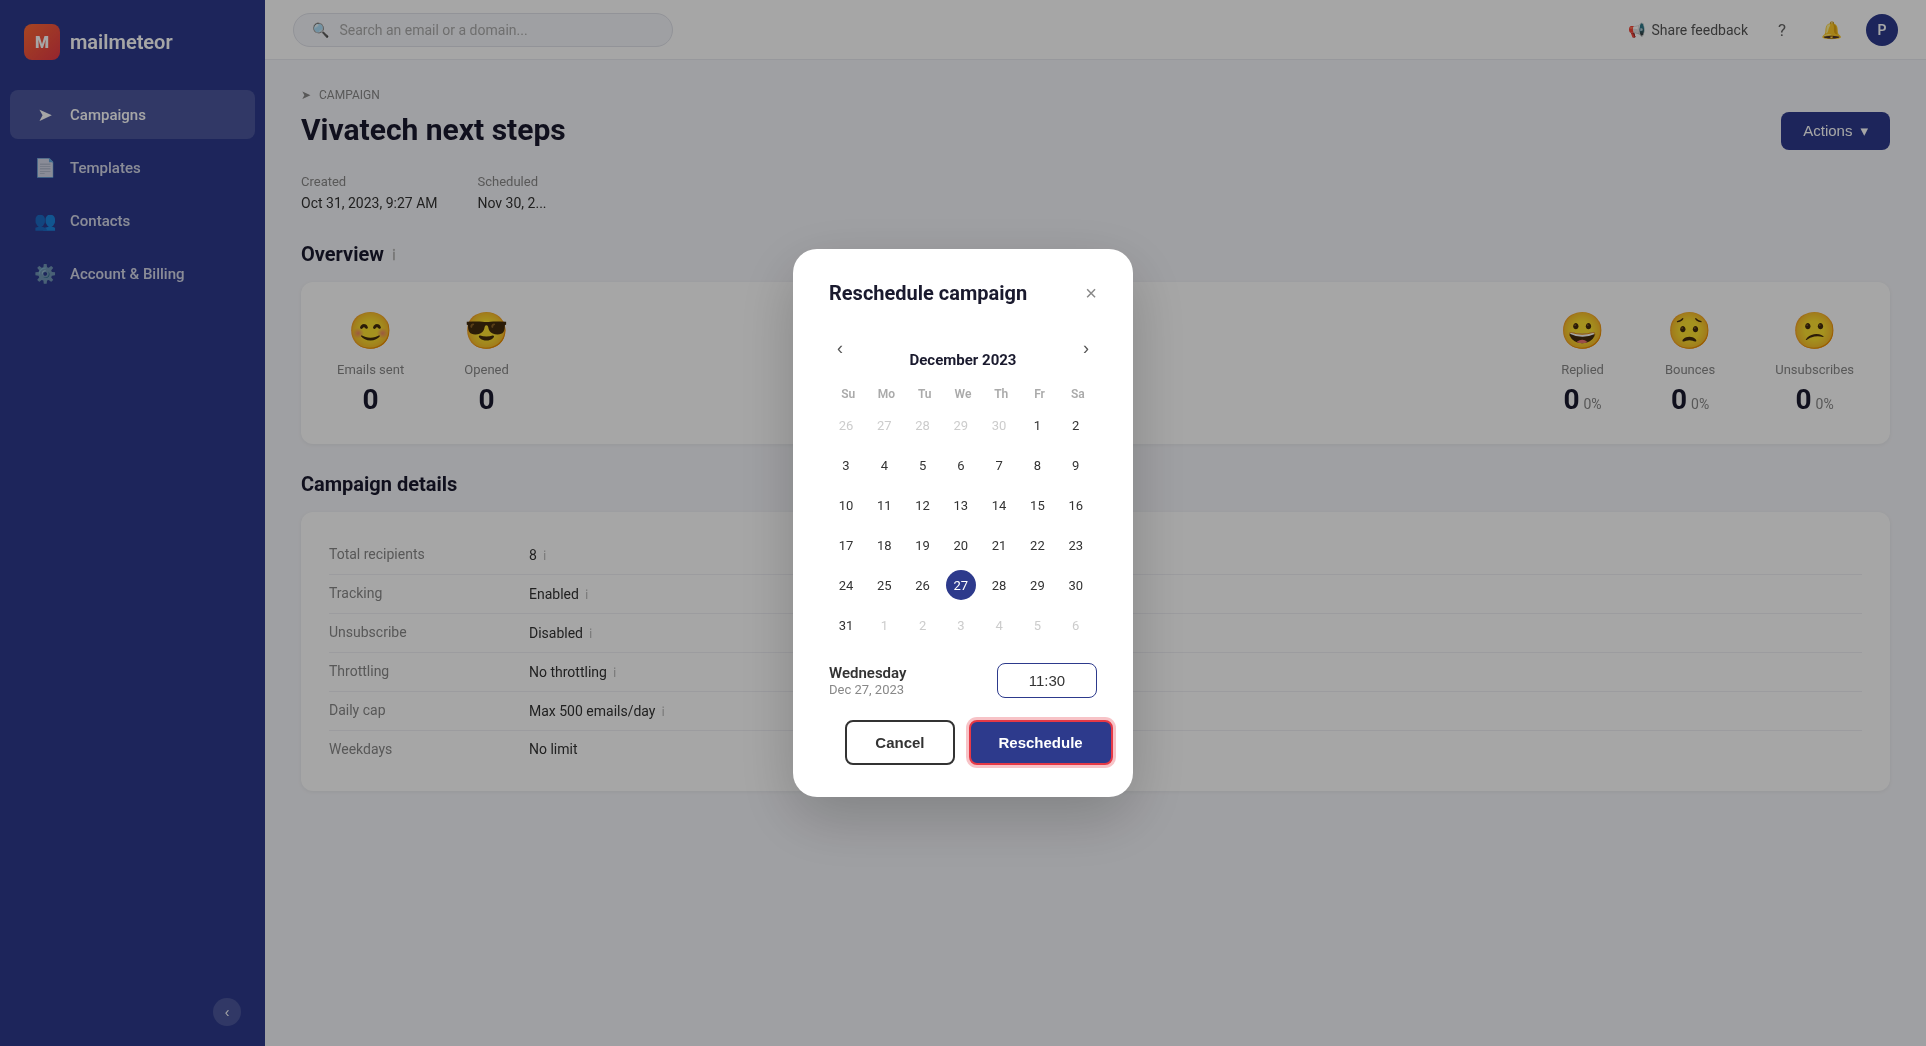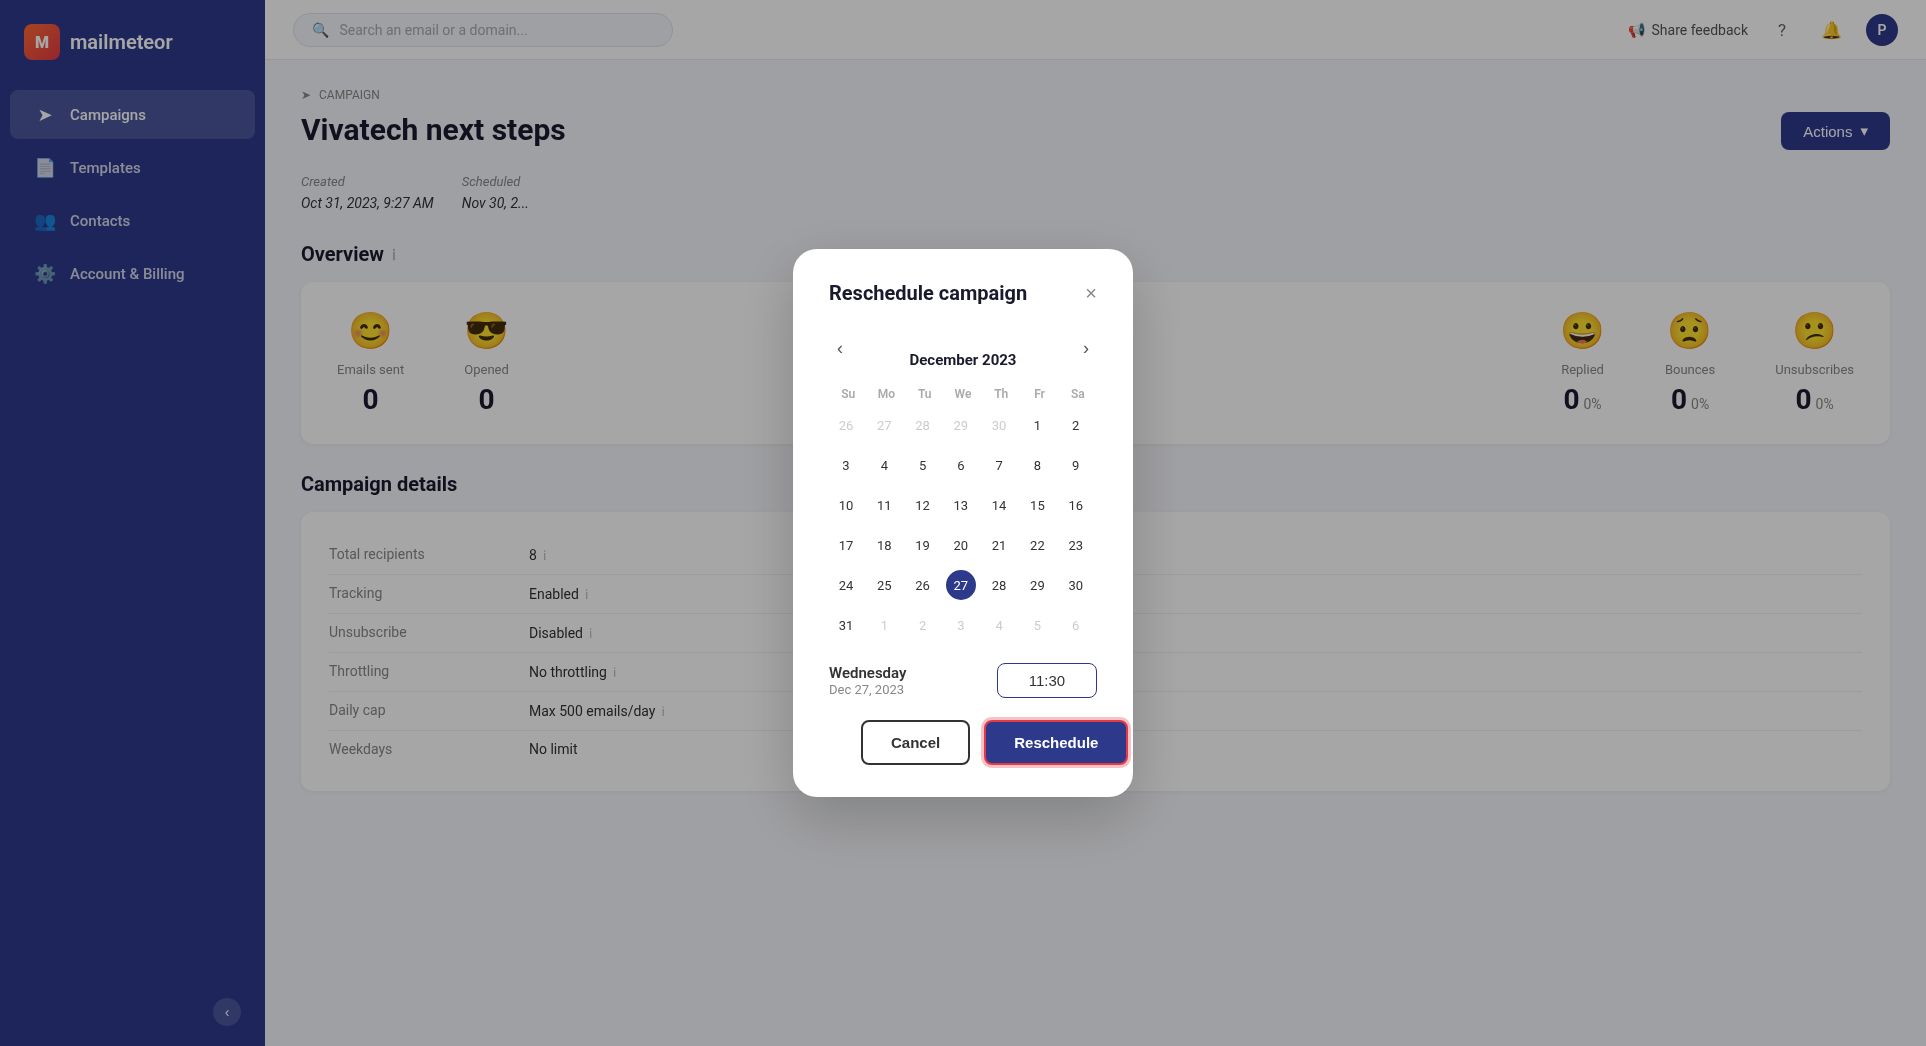--- a/index.html
+++ b/index.html
@@ -179,30 +179,29 @@
     .actions-btn {
       background: #2d3a8c;
       color: white;
       border: none;
       padding: 10px 22px;
       border-radius: 8px;
       font-size: 15px;
       font-weight: 500;
       cursor: pointer;
       display: flex;
-      align-items: center;
+      align-items: flex-start;
       gap: 8px;
     }
 
     
     .meta-row {
       display: flex;
-      gap: 28px;
+      gap: 40px;
       margin-bottom: 30px;
-      font-style: italic;
     }
     .meta-item label {
       font-size: 13px;
       color: #888;
       display: block;
       margin-bottom: 4px;
     }
     .meta-item span {
       font-size: 14px;
       color: #333;
@@ -385,21 +384,21 @@
       font-size: 15px;
       color: #333;
       width: 100px;
       text-align: center;
     }
 
     
     .modal-buttons {
       display: flex;
       gap: 14px;
-      justify-content: space-between;
+      justify-content: center;
       padding-left: 32px;
     }
     .btn-cancel {
       padding: 12px 28px;
       border: 2px solid #333;
       background: white;
       border-radius: 8px;
       font-size: 15px;
       font-weight: 600;
       cursor: pointer;

